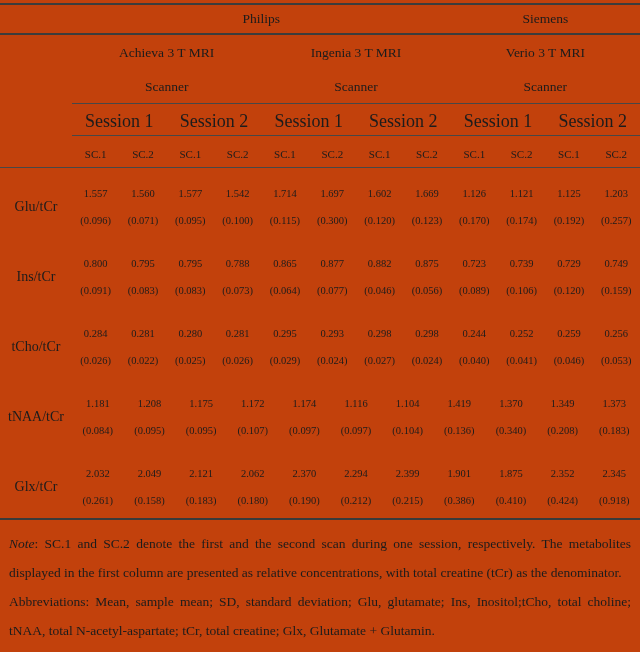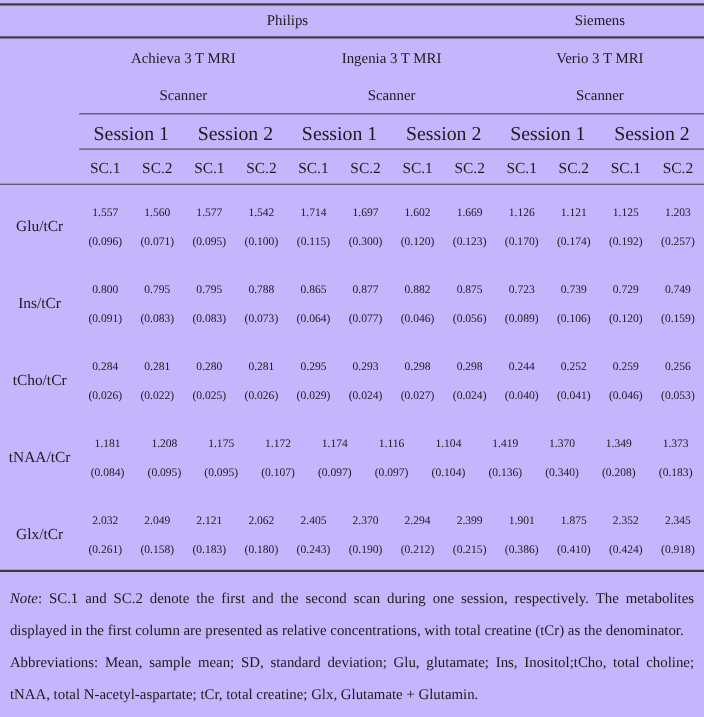--- a/index.html
+++ b/index.html
@@ -2,21 +2,21 @@
 <html><head>
 <meta charset="utf-8">
 <style>
   html, body { margin: 0; padding: 0; background: #ffffff; }
   body {
     width: 640px; height: 652px;
     font-family: "Liberation Serif", "DejaVu Serif", serif;
     color: #1c1c1c;
     -webkit-font-smoothing: antialiased;
   }
-  .page { width: 640px; height: 652px; overflow: hidden; background: #c4b5fd; }
+  .page { width: 640px; height: 652px; overflow: hidden; background: #c2410c; }
 
   
   .tbl { margin-top: 3px; border-top: 2px solid #3c3c3c; width: 640px; }
   .frow { display: flex; }
   .spacer { width: 72px; flex: none; }
 
   .vendor-row { height: 28px; border-bottom: 2px solid #3c3c3c; align-items: center; }
   .vendor { text-align: center; font-size: 13.5px; }
   .vendor-philips { flex: 8; }
   .vendor-siemens { flex: 4; }
@@ -25,21 +25,21 @@
   .scanner-cell { flex: 1; text-align: center; font-size: 13.5px; }
 
   .scanner-sub-row { height: 34px; }
   .group-wrap { flex: 1; display: flex; align-items: center; border-bottom: 1.5px solid #474747; }
 
   .session-row { height: 32px; }
   .session-cell { flex: 1; text-align: center; font-size: 18px; padding-top: 3px; }
 
   .sc-row { height: 31px; border-bottom: 1.5px solid #474747; align-items: center; }
   .sc-cells { flex: 1; display: flex; height: 100%; align-items: center; }
-  .sc-cell { flex: 1; text-align: center; font-size: 14px; padding-top: 4px; }
+  .sc-cell { flex: 1; text-align: center; font-size: 11px; padding-top: 4px; }
 
   .tbody { border-bottom: 2.5px solid #3a3a3a; }
   .data-row { display: flex; height: 70px; align-items: center; }
   .row-label { width: 72px; flex: none; text-align: center; font-size: 14px; padding-top: 8px; }
   .data-cell { flex: 1; text-align: center; font-size: 10.5px; padding-top: 7px; }
   .mean { line-height: 13px; margin-bottom: 14px; }
   .sd { line-height: 13px; }
 
   
   .footnotes { padding: 9px 9px 0 9px; font-size: 13.5px; }
@@ -319,24 +319,20 @@
           </div>
           <div class="data-cell">
             <div class="mean">2.121</div>
             <div class="sd">(0.183)</div>
           </div>
           <div class="data-cell">
             <div class="mean">2.062</div>
             <div class="sd">(0.180)</div>
           </div>
           <div class="data-cell">
-            <div class="mean">2.405</div>
-            <div class="sd">(0.243)</div>
-          </div>
-          <div class="data-cell">
             <div class="mean">2.370</div>
             <div class="sd">(0.190)</div>
           </div>
           <div class="data-cell">
             <div class="mean">2.294</div>
             <div class="sd">(0.212)</div>
           </div>
           <div class="data-cell">
             <div class="mean">2.399</div>
             <div class="sd">(0.215)</div>

